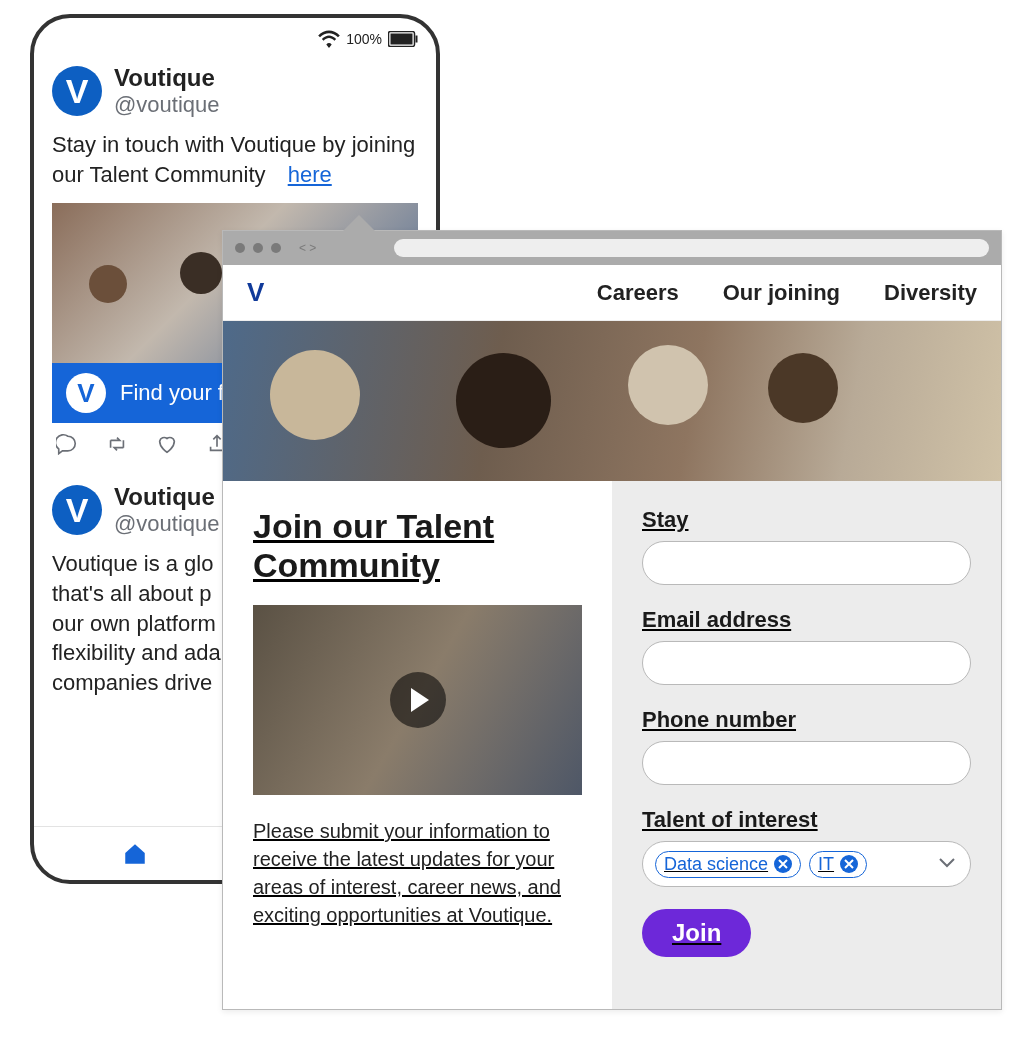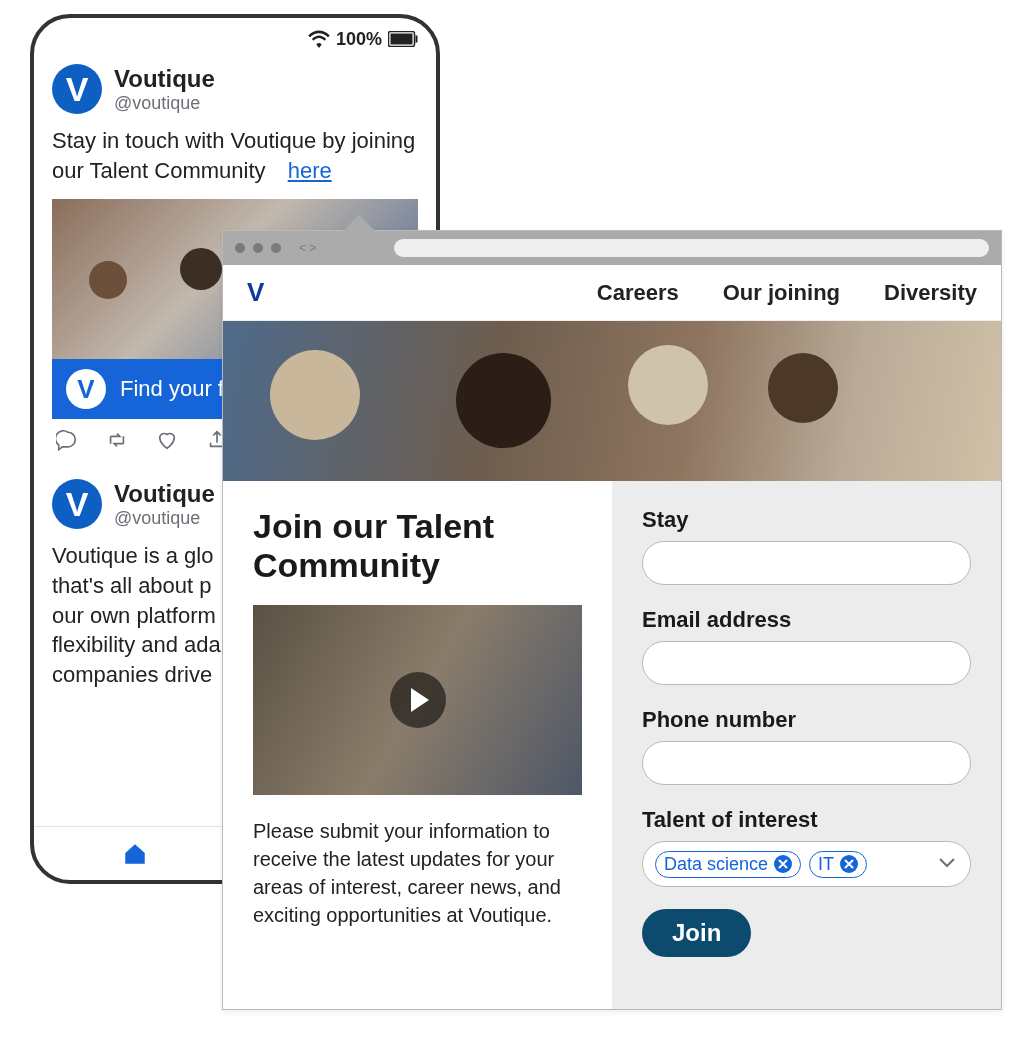--- a/index.html
+++ b/index.html
@@ -24,22 +24,22 @@
     background: #fff;
     overflow: hidden;
   }
   .phone-status {
     display: flex;
     justify-content: flex-end;
     align-items: center;
     gap: 6px;
     padding: 6px 18px 0 0;
     height: 36px;
-    font-size: 18px;
-    font-weight: 700;
+    font-size: 14px;
+    font-weight: 400;
     color: #222;
   }
   .wifi-icon svg, .battery-icon svg { display: block; }
   .phone-content {
     padding: 10px 18px 0 18px;
     height: calc(100% - 36px - 54px);
     overflow: hidden;
   }
   .post { margin-bottom: 28px; }
   .post-header {
@@ -51,21 +51,21 @@
   .avatar {
     width: 50px; height: 50px; border-radius: 50%;
     background: #0d5fc2;
     display: flex; align-items: center; justify-content: center;
     color: #fff; font-size: 34px; font-weight: 800;
   }
   .post-header .names .name {
     font-size: 24px; font-weight: 700; color: #222;
   }
   .post-header .names .handle {
-    font-size: 18px; color: #6b6f76;
+    font-size: 22px; color: #6b6f76;
   }
   .post-text {
     font-size: 22px; line-height: 1.35; color: #222;
   }
   .post-text a { color: #1565d8; text-decoration: underline; margin-left: 16px; }
   .post-image {
     margin-top: 14px;
     width: 100%;
     height: 220px;
     background: linear-gradient(135deg,#8a6d5a 0%, #c2b8ad 40%, #76849a 70%, #d0c7b4 100%);
@@ -145,21 +145,21 @@
     height:160px;
     background: linear-gradient(100deg,#4e6a8a 0%, #6e5d4e 35%, #8e7560 60%, #b8aa97 80%, #d0c2a7 100%);
     position:relative; overflow:hidden;
   }
   .hero .h-fig{position:absolute;border-radius:50%;background:#3d2f24;}
   .hero .h1{width:90px;height:90px;left:6%;top:18%;background:#c8b79a;}
   .hero .h2{width:95px;height:95px;left:30%;top:20%;background:#2a1e16;}
   .hero .h3{width:80px;height:80px;left:52%;top:15%;background:#d0c3ae;}
   .hero .h4{width:70px;height:70px;left:70%;top:20%;background:#4b3827;}
 
-  .main{display:flex;height:calc(100% - 34px - 56px - 160px);}
+  .main{display:flex;height:calc(100% - 34px - 56px - 160px);text-decoration:underline;}
   .left-col{
     width:50%;padding:26px 30px 20px 30px;
   }
   .left-col h1{
     font-size:34px;font-weight:800;line-height:1.15;color:#1a1a1a;margin-bottom:20px;
   }
   .video-thumb{
     width:100%;height:190px;position:relative;
     background:linear-gradient(120deg,#5a5144 0%, #8a7c6a 50%, #4e5767 100%);
     margin-bottom:22px;
@@ -202,21 +202,21 @@
   }
   .chip .x{
     width:18px;height:18px;border-radius:50%;background:#1565d8;
     display:inline-flex;align-items:center;justify-content:center;
   }
   .chevron{
     position:absolute;right:14px;top:50%;transform:translateY(-50%);
   }
   .join-btn{
     align-self:flex-start;
-    background:#0c4a6e;color:#fff;border:none;border-radius:24px;
+    background:#6d28d9;color:#fff;border:none;border-radius:24px;
     font-size:24px;font-weight:600;padding:10px 30px;cursor:pointer;
   }
 </style>
 </head>
 <body>
 
 <div class="phone">
   <div class="phone-status">
     <span class="wifi-icon">
       <svg width="22" height="18" viewBox="0 0 24 20">

